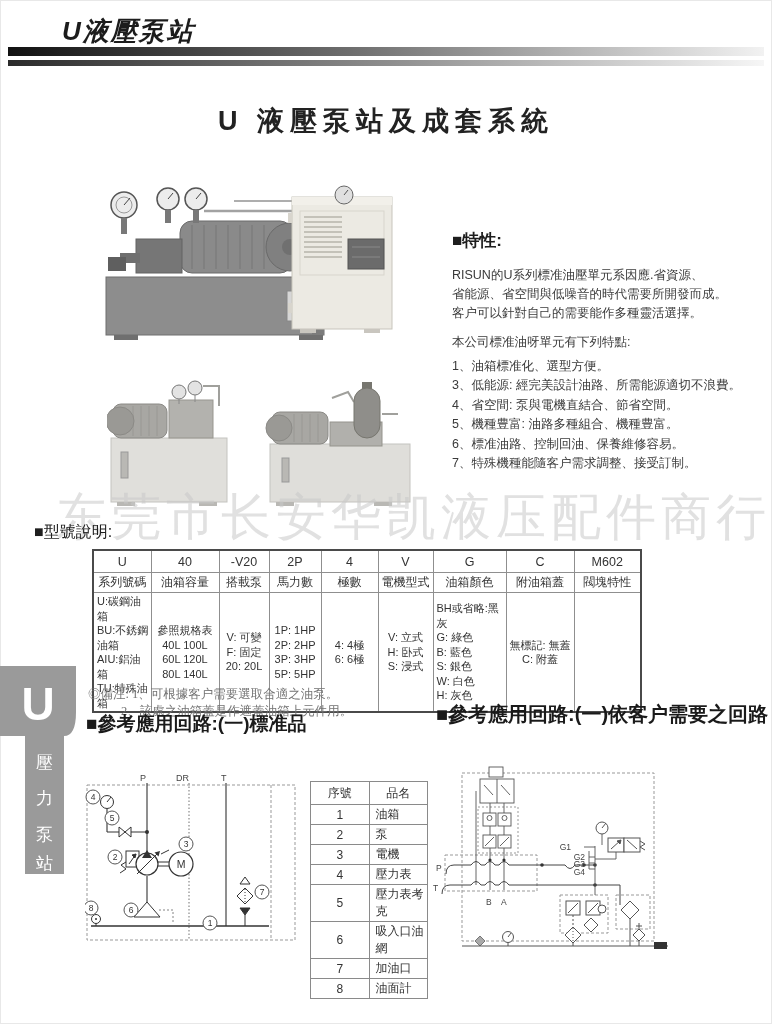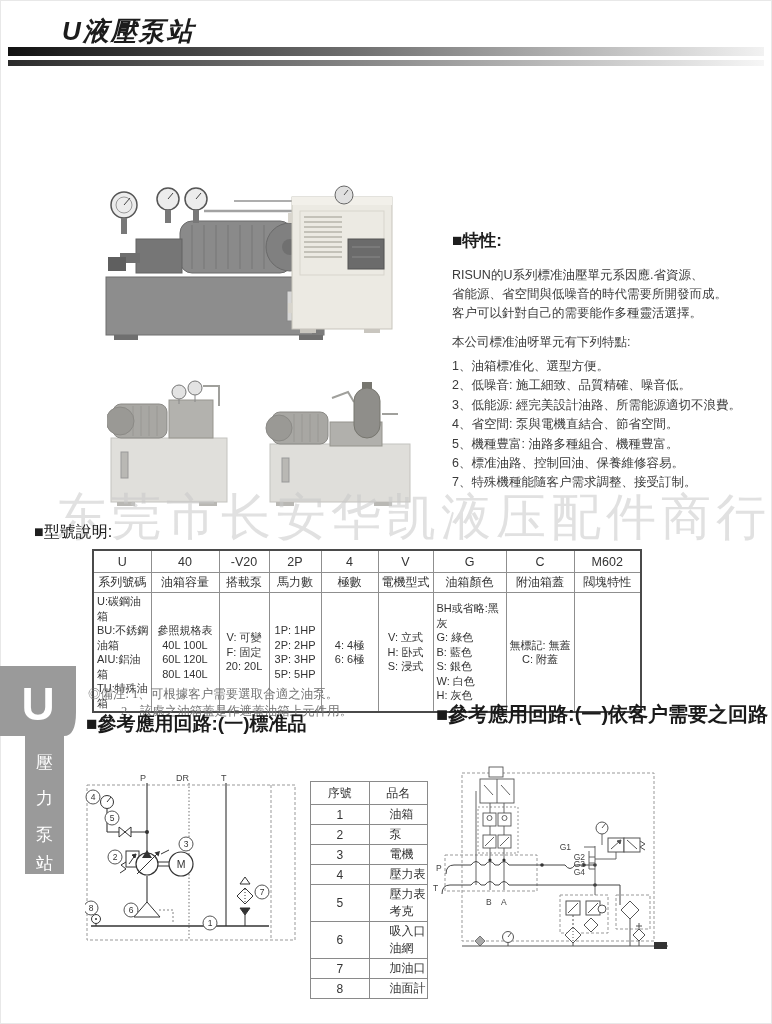--- a/index.html
+++ b/index.html
@@ -38,37 +38,38 @@
   .notes{left:88px;top:686px;font-size:12.5px;line-height:17px;color:#737373;z-index:5;font-family:Liberation Serif, serif;}
   .notes .n2{margin-left:33px;}
   .h-left{left:86px;top:711px;font-size:19px;font-weight:bold;color:#1a1a1a;z-index:5;}
   .h-right{left:428px;top:701px;font-size:20px;font-weight:bold;color:#1a1a1a;z-index:5;margin-left:8px;}
   
   .parts{left:310px;top:781px;width:118px;border:1.5px solid #666;z-index:5;table-layout:fixed;}
   .parts th,.parts td{border:1px solid #8a8a8a;font-weight:normal;font-size:12px;color:#333;}
   .parts th{height:20px;text-align:center;margin-top:16px;}
   .parts td{height:16.5px;}
   .parts td.no{text-align:center;width:38px;}
-  .parts td.nm{text-align:left;padding-left:20px;}
+  .parts td.nm{text-align:left;padding-left:6px;}
   
   svg{position:absolute;}
   svg text{font-family:"Liberation Sans","DejaVu Sans",sans-serif;}
   .dlab{font-size:9px;fill:#444;}
   .dnum{font-size:8.5px;fill:#333;text-anchor:middle;}
   .glab{font-size:8.5px;fill:#444;}
   .z1{z-index:1}.z5{z-index:5}
 </style>
 </head>
 <body>
 
 <div class="page">
 
   <div class="abs brand">U液壓泵站</div>
   <div class="abs bar1"></div>
   <div class="abs bar2"></div>
+  <div class="abs title">U 液壓泵站及成套系統</div>
 
   <svg class="z1" style="left:84px;top:173px" width="262" height="168" viewBox="0 0 262 168">
     <g>
       <polyline points="120,38 250,38 250,62" fill="none" stroke="#a2a2a2" stroke-width="2.5"></polyline>
       <polyline points="150,28 230,28 240,50" fill="none" stroke="#aeaeae" stroke-width="2"></polyline>
       <rect x="22" y="104" width="218" height="58" fill="#8d8d8d" stroke="#6e6e6e"></rect>
       <rect x="228" y="104" width="12" height="58" fill="#7c7c7c"></rect>
       <rect x="203" y="118" width="9" height="30" fill="#d6d6d6" stroke="#888"></rect>
       <rect x="96" y="48" width="112" height="52" rx="12" fill="#8a8a8a" stroke="#6a6a6a"></rect>
       <g stroke="#767676">
@@ -174,21 +175,20 @@
   </svg>
 
   <div class="abs features">
     <div class="feat-head">■特性:</div>
     <div class="feat-intro">RISUN的U系列標准油壓單元系因應.省資源、
 省能源、省空間與低噪音的時代需要所開發而成。
 客户可以針對自己的需要能作多種靈活選擇。</div>
     <div class="feat-listintro">本公司標准油呀單元有下列特點:</div>
     <ul class="feat-items">
       <li>1、油箱標准化、選型方便。</li>
-      <li>2、低噪音: 施工細致、品質精確、噪音低。</li>
       <li>3、低能源: 經完美設計油路、所需能源適切不浪費。</li>
       <li>4、省空間: 泵與電機直結合、節省空間。</li>
       <li>5、機種豊富: 油路多種組合、機種豊富。</li>
       <li>6、標准油路、控制回油、保養維修容易。</li>
       <li>7、特殊機種能隨客户需求調整、接受訂制。</li>
     </ul>
   </div>
 
   <div class="abs watermark">东莞市长安华凯液压配件商行</div>
 

